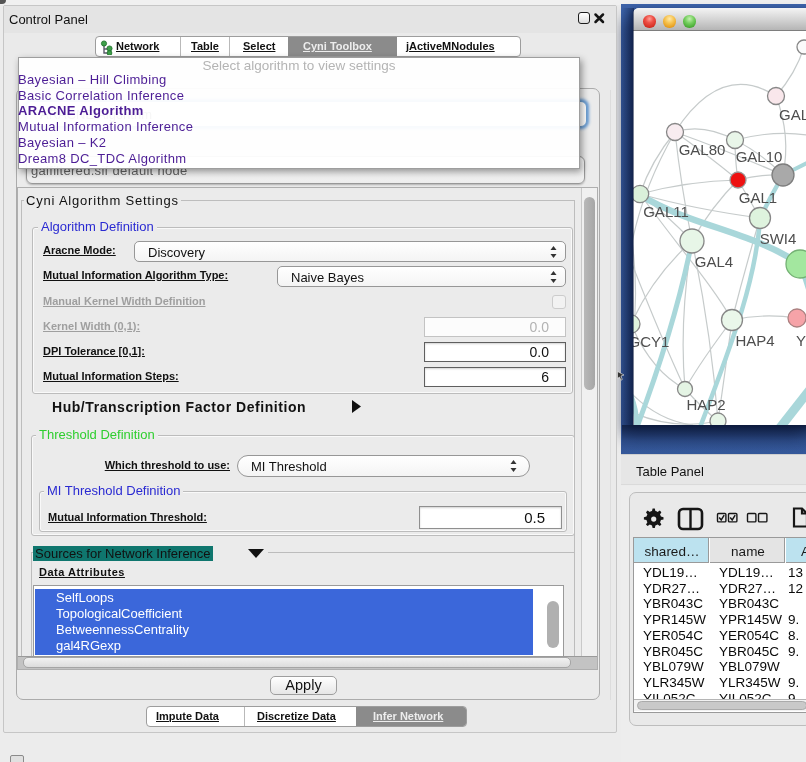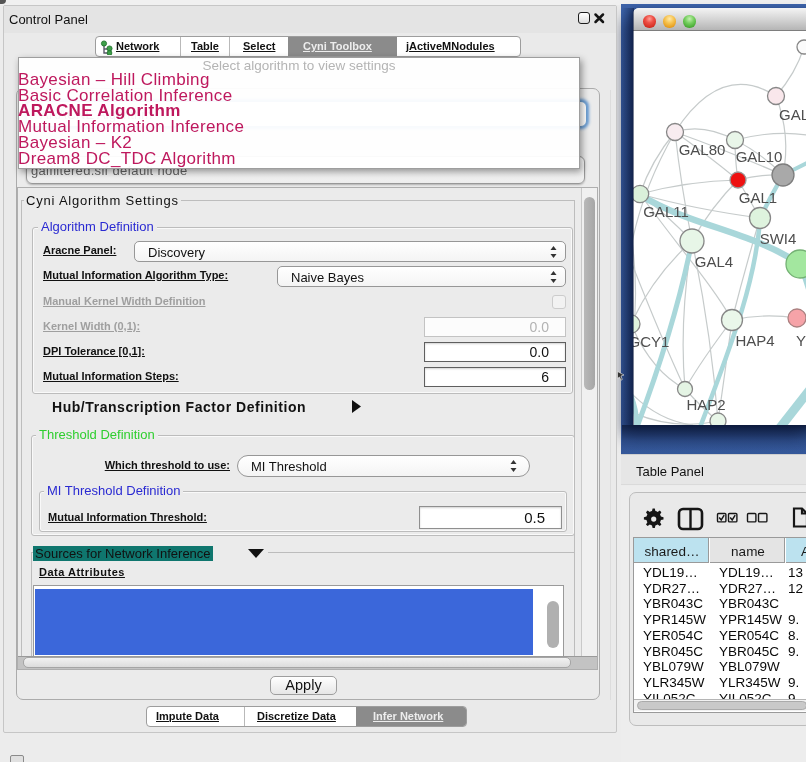--- a/index.html
+++ b/index.html
@@ -231,21 +231,21 @@
 
 <div class="abs" style="left:581px;top:188px;width:16px;height:468px;background:#f0f0f0;border-left:1px solid #c9c9c9;"></div>
 <div class="abs" style="left:583.5px;top:197px;width:11px;height:193px;background:linear-gradient(90deg,#b9b9b9,#a6a6a6);border-radius:6px;"></div>
 
 <div class="abs" style="left:18px;top:656px;width:579px;height:13px;background:#c3c3c3;border-top:1px solid #9a9a9a;"></div>
 <div class="abs" style="left:23px;top:657px;width:548px;height:11px;background:linear-gradient(#f2f2f2,#dcdcdc);border:1px solid #a5a5a5;border-radius:5px;"></div>
 
 <div class="grp" style="left:32px;top:227px;width:541px;height:167px;"></div>
 <div class="gl" style="left:38px;top:219px;color:#2a2ad2;">Algorithm Definition</div>
 
-<div class="abs lbl" style="left:43px;top:244px;">Aracne Panel:</div>
+<div class="abs lbl" style="left:43px;top:244px;">Aracne Mode:</div>
 <div class="combo" style="left:134px;top:241px;width:432px;height:21px;">
     <span class="ctext">Discovery</span>
   <svg class="arr" viewBox="0 0 7 12">
       <path d="M3.5,0 L6.5,4 L0.5,4 Z M3.5,12 L6.5,8 L0.5,8 Z" fill="#333"></path>
     </svg>
   </div>
 
 <div class="abs lbl" style="left:43px;top:269px;">Mutual Information Algorithm Type:</div>
 <div class="combo" style="left:277px;top:266px;width:289px;height:21px;padding-left:30px;">
     <span class="ctext">Naive Bayes</span>
@@ -292,26 +292,27 @@
 <div class="abs" style="left:31px;top:552px;width:1px;height:104px;background:#bcbcbc;"></div>
 <div class="abs" style="left:574px;top:552px;width:1px;height:104px;background:#bcbcbc;"></div>
 <div class="abs" style="left:33px;top:546px;font-size:13px;color:#111;background:#0f766e;padding:0 2px;">Sources for Network Inference</div>
 <svg class="abs" style="left:248px;top:549px;" width="16" height="10" xmlns="http://www.w3.org/2000/svg">
     <path d="M0,0 L16,0 L8,9 Z" fill="#111"></path>
   </svg>
 <div class="abs lbl" style="left:39px;top:566px;letter-spacing:0.5px;">Data Attributes</div>
 
 <div class="abs" style="left:33px;top:585px;width:531px;height:71px;background:#fff;border:1px solid #9a9a9a;border-bottom:none;overflow:hidden;">
   <div class="abs" style="left:1px;top:3px;width:498px;height:66px;background:#3b67da;"></div>
+  <div class="abs" style="left:22px;top:4px;font-size:13px;color:#fff;line-height:16.1px;">SelfLoops<br>TopologicalCoefficient<br>BetweennessCentrality<br>gal4RGexp</div>
   <div class="abs" style="left:513px;top:15px;width:12px;height:47px;background:#b0b0b0;border-radius:6px;"></div>
 </div>
 
 <div class="abs" style="left:18px;top:57px;width:562px;height:112px;background:rgba(255,255,255,0.95);border:1px solid #9e9e9e;box-shadow:2px 3px 7px rgba(0,0,0,0.4);"></div>
 <div class="abs" style="left:18px;top:58px;width:562px;text-align:center;font-size:13.5px;color:#b4b4b4;">Select algorithm to view settings</div>
-<div class="abs" style="left:18px;top:72px;font-size:17px;letter-spacing:0.35px;color:#be185d;line-height:15.7px;">
+<div class="abs" style="left:18px;top:72px;font-size:13px;letter-spacing:0.35px;color:#4c1d95;line-height:15.7px;">
 Bayesian – Hill Climbing<br>
 Basic Correlation Inference<br>
 <b>ARACNE Algorithm</b><br>
 Mutual Information Inference<br>
 Bayesian – K2<br>
 Dream8 DC_TDC Algorithm
 </div>
 
 <div class="abs" style="left:270px;top:676px;width:67px;height:19px;background:linear-gradient(#ffffff,#e6e6e6);border:1px solid #9e9e9e;border-radius:5px;text-align:center;font-size:14.5px;color:#111;line-height:17px;">Apply</div>
 

